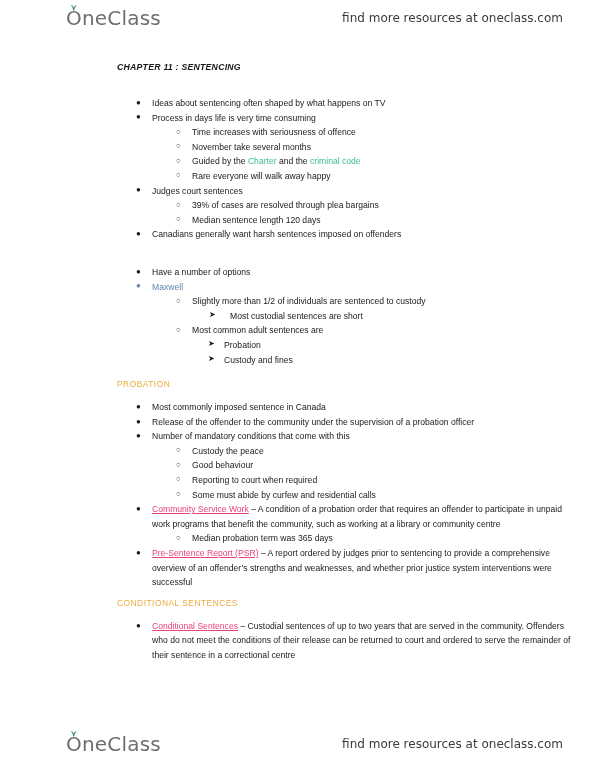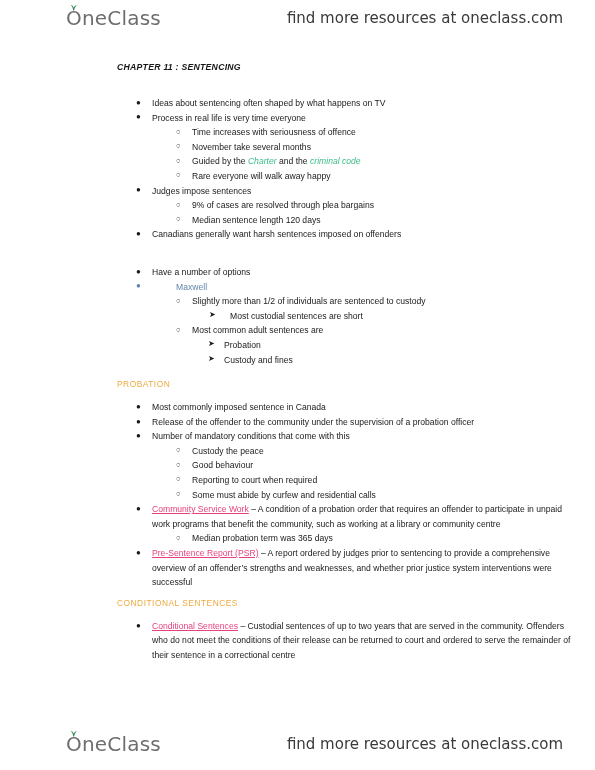--- a/index.html
+++ b/index.html
@@ -52,21 +52,21 @@
     width: 9px;
     height: 7px;
     line-height: 7px;
   }
   .logo .logo-text { color: #6e6e6e; }
 
   .tagline {
     position: absolute;
     right: 40px;
     font-family: "DejaVu Sans", sans-serif;
-    font-size: 15px;
+    font-size: 12px;
     color: #3a3a3a;
     white-space: nowrap;
   }
 
   
   .doc {
     position: absolute;
     top: 62px;
     left: 0;
     width: 595px;
@@ -127,23 +127,23 @@
   
   .lvl3deep { margin-left: 182px; margin-right: 62px; }
   .lvl3deep > .bullet { left: -21px; top: -0.6px; font-size: 8px; }
 
   
   .gap-sec { height: 12px; }
   .gap-sm  { height: 8px; }
   .gap-head { height: 11px; }
 
   
-  .term-green { color: #3cbd87; font-style: italic; }
+  .term-green { color: #3cbd87; }
   .term-pink  { color: #e8417e; text-decoration: underline; }
-  .term-blue  { color: #6286ad; margin-left: 24px; }
+  .term-blue  { color: #6286ad; }
   .bullet-blue { color: #6286ad !important; }
 </style>
 </head>
 <body>
 
 <div class="brand-band header">
   <div class="logo">
     <span class="logo-o-wrap">
       <span class="leaf-icon">
         <svg viewBox="0 0 12 9" width="9" height="7" aria-hidden="true">
@@ -161,45 +161,45 @@
   <div class="chapter-title">CHAPTER 11 : SENTENCING</div>
 
   <div class="gap-head"></div>
   <div class="block">
     <div class="li lvl1">
         <span class="bullet">●</span>
         <span class="txt">Ideas about sentencing often shaped by what happens on TV</span>
       </div>
     <div class="li lvl1">
         <span class="bullet">●</span>
-        <span class="txt">Process in real life is very time everyone</span>
+        <span class="txt">Process in days life is very time consuming</span>
       </div>
     <div class="li lvl2">
         <span class="bullet">○</span>
         <span class="txt">Time increases with seriousness of offence</span>
       </div>
     <div class="li lvl2">
         <span class="bullet">○</span>
         <span class="txt">November take several months</span>
       </div>
     <div class="li lvl2">
         <span class="bullet">○</span>
         <span class="txt"><span>Guided by the </span><span class="term-green">Charter</span><span> and the </span><span class="term-green">criminal code</span></span>
       </div>
     <div class="li lvl2">
         <span class="bullet">○</span>
         <span class="txt">Rare everyone will walk away happy</span>
       </div>
     <div class="li lvl1">
         <span class="bullet">●</span>
-        <span class="txt">Judges impose sentences</span>
-      </div>
-    <div class="li lvl2">
-        <span class="bullet">○</span>
-        <span class="txt">9% of cases are resolved through plea bargains</span>
+        <span class="txt">Judges court sentences</span>
+      </div>
+    <div class="li lvl2">
+        <span class="bullet">○</span>
+        <span class="txt">39% of cases are resolved through plea bargains</span>
       </div>
     <div class="li lvl2">
         <span class="bullet">○</span>
         <span class="txt">Median sentence length 120 days</span>
       </div>
     <div class="li lvl1">
         <span class="bullet">●</span>
         <span class="txt">Canadians generally want harsh sentences imposed on offenders</span>
       </div>
   </div>

